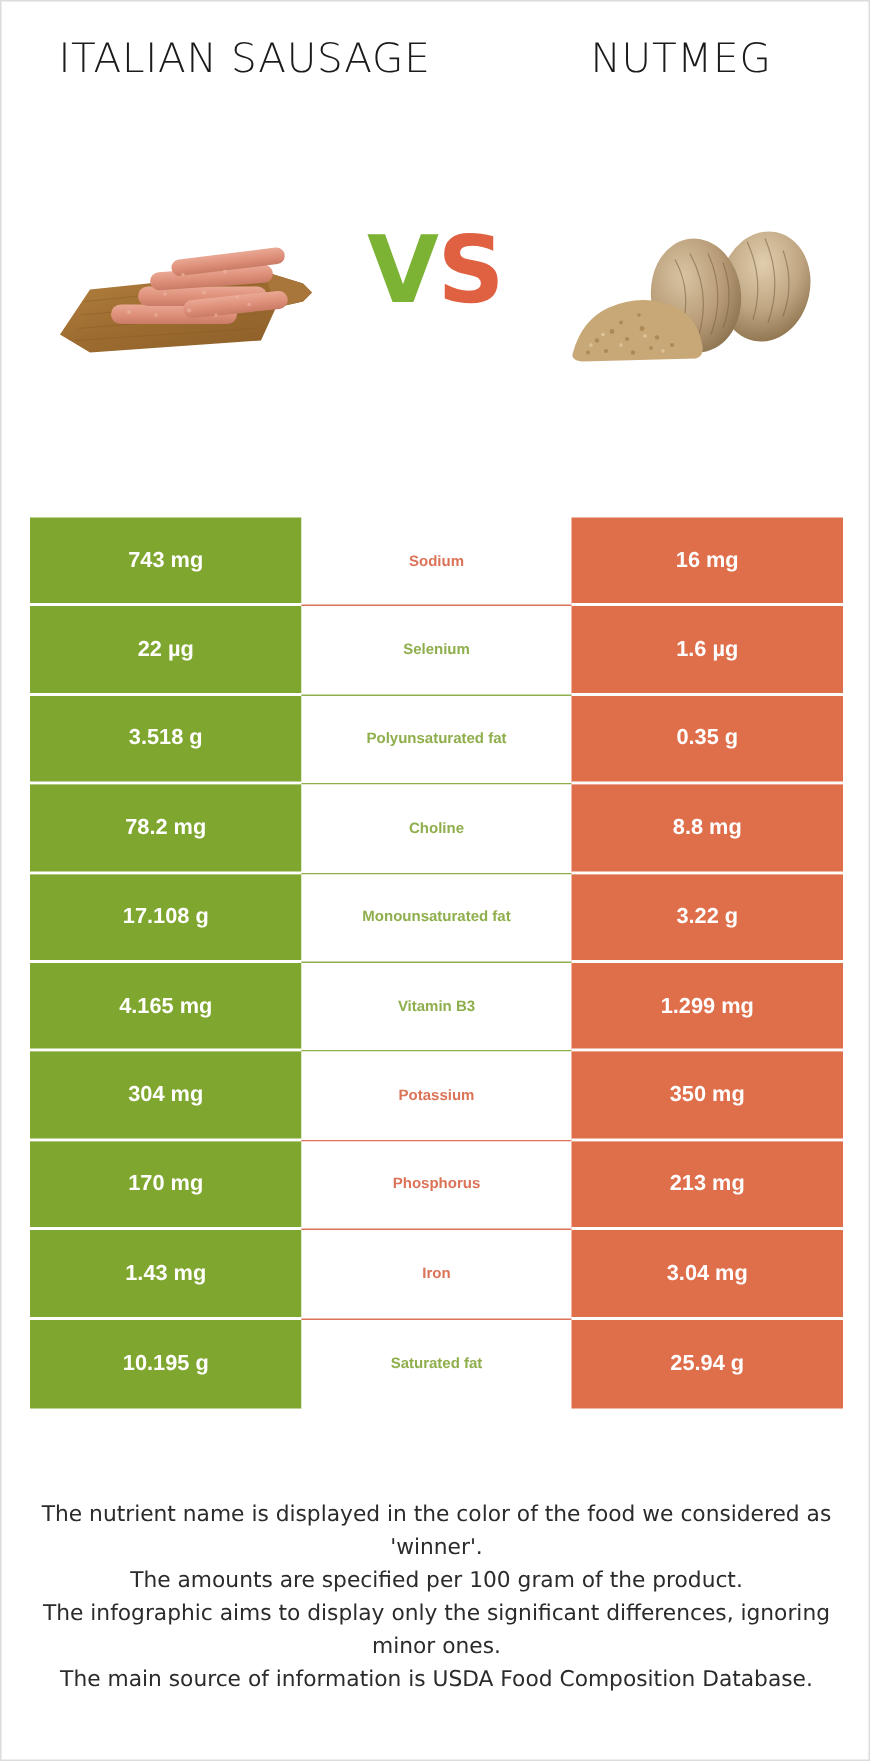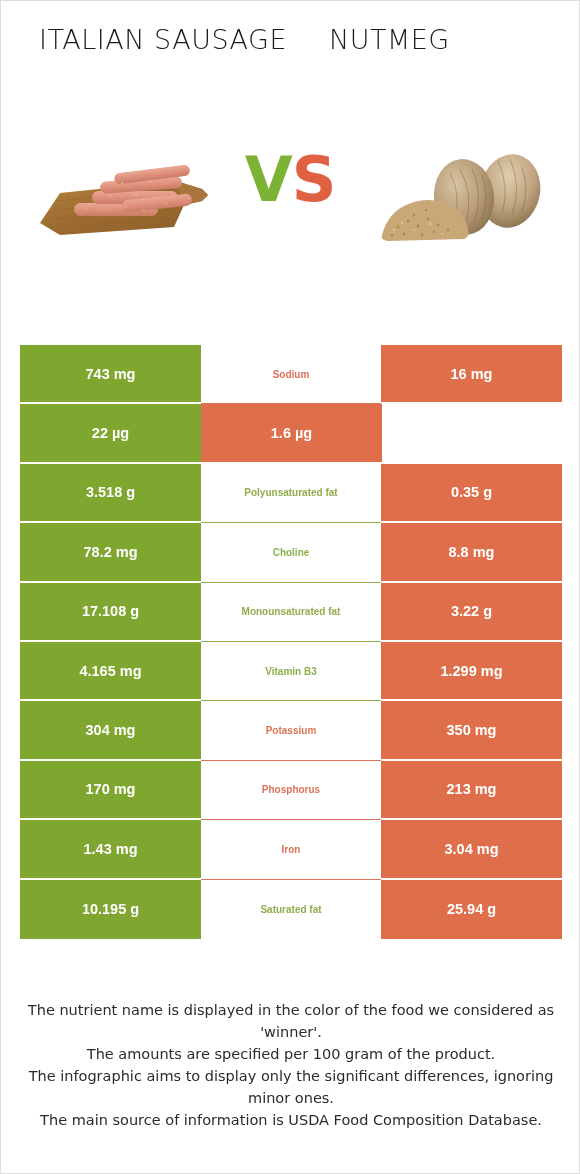--- a/index.html
+++ b/index.html
@@ -42,20 +42,21 @@
   }
   .title-left {
     left: 0;
     width: 250px;
     text-align: center;
     margin-left: 37px;
   }
   .title-right {
     right: 0;
     width: 250px;
+    text-align: center;
   }
 
   
   .hero {
     position: relative;
     height: 200px;
   }
   .hero-img {
     position: absolute;
     top: 10px;
@@ -247,20 +248,21 @@
   <div class="table">
 
     <div class="row">
       <div class="cell cell-left">743 mg</div>
       <div class="cell cell-mid win-right">Sodium</div>
       <div class="cell cell-right">16 mg</div>
     </div>
 
     <div class="row">
       <div class="cell cell-left">22 µg</div>
+      <div class="cell cell-mid win-left">Selenium</div>
       <div class="cell cell-right">1.6 µg</div>
     </div>
 
     <div class="row">
       <div class="cell cell-left">3.518 g</div>
       <div class="cell cell-mid win-left">Polyunsaturated fat</div>
       <div class="cell cell-right">0.35 g</div>
     </div>
 
     <div class="row">

